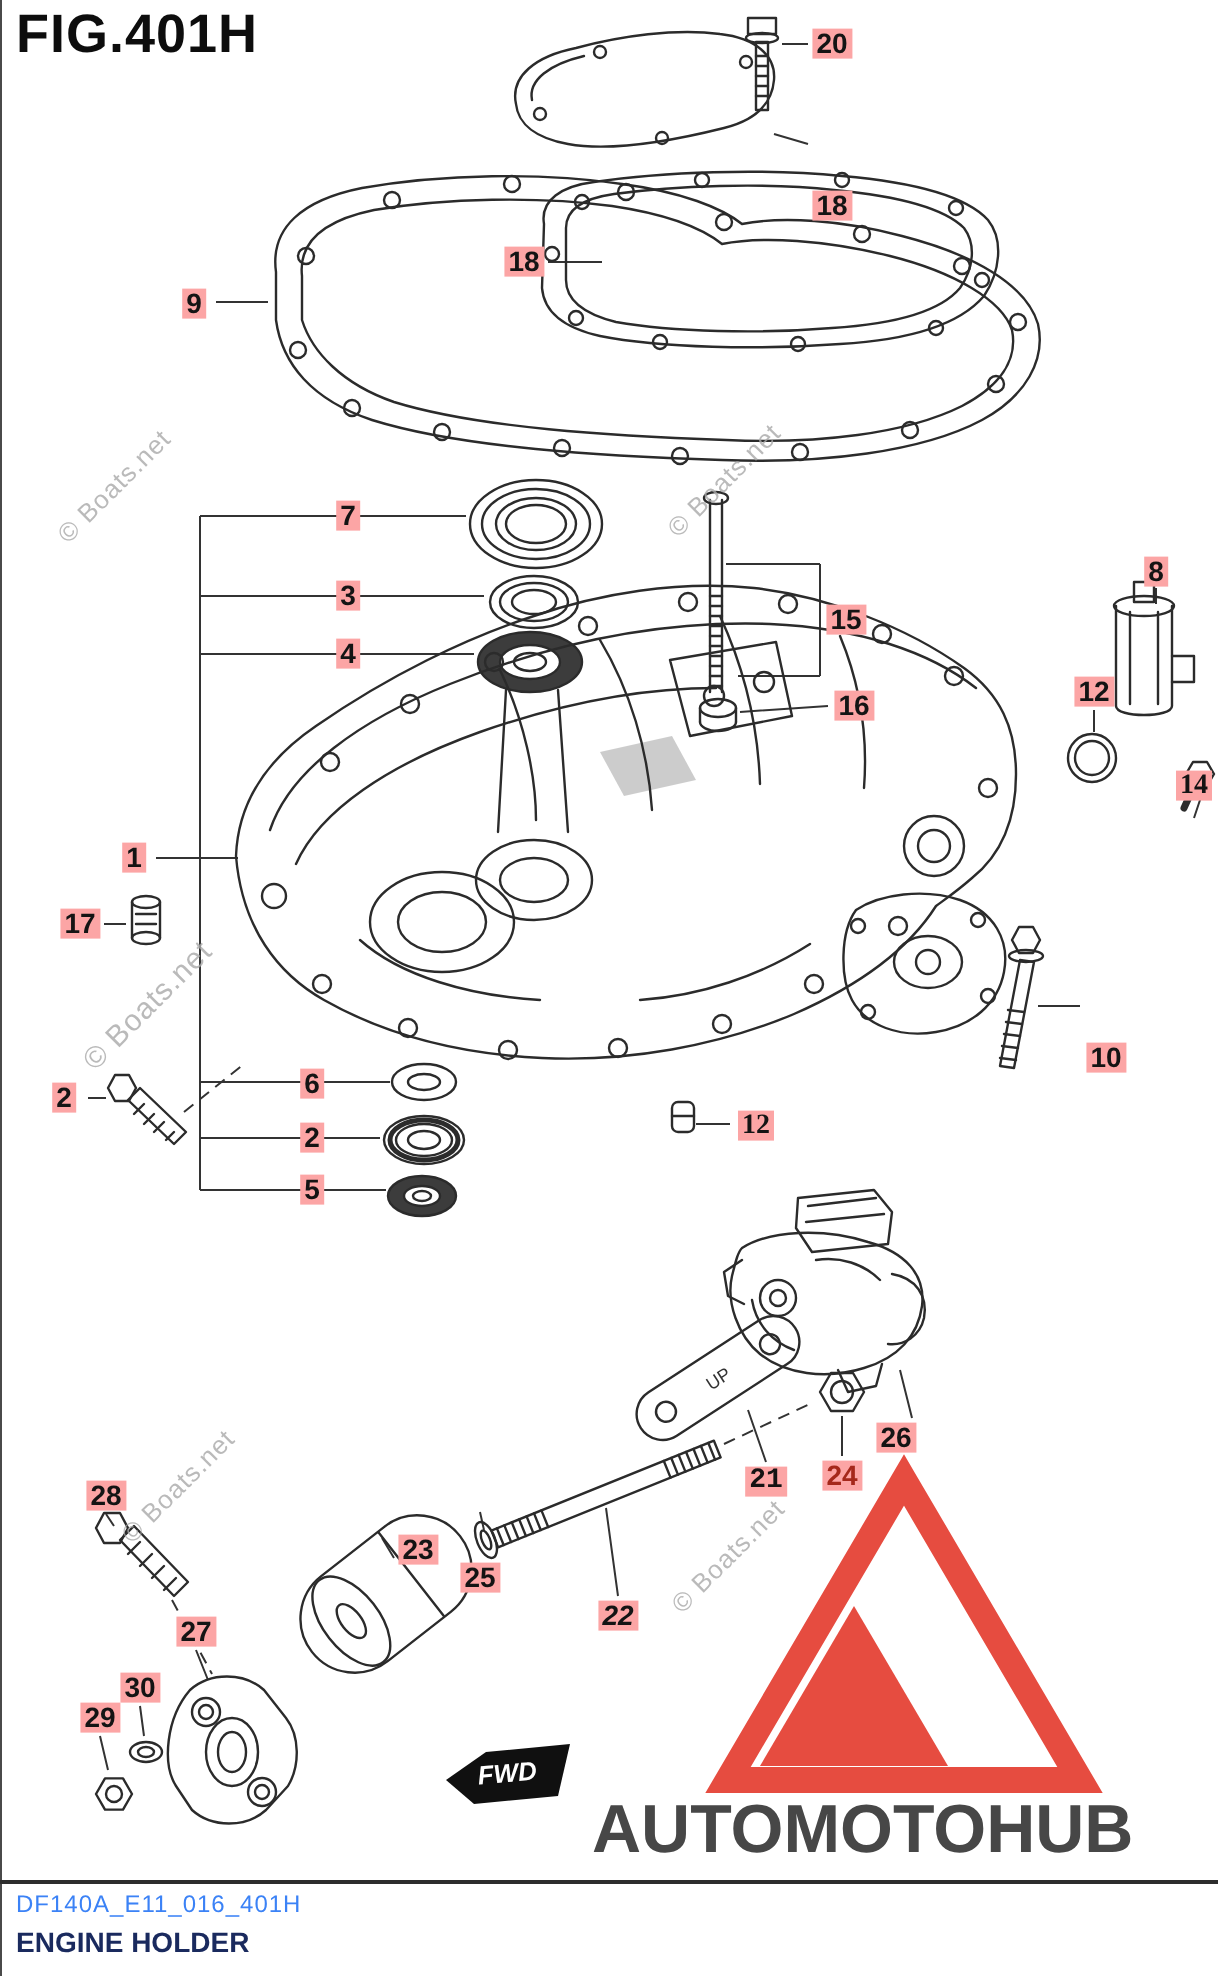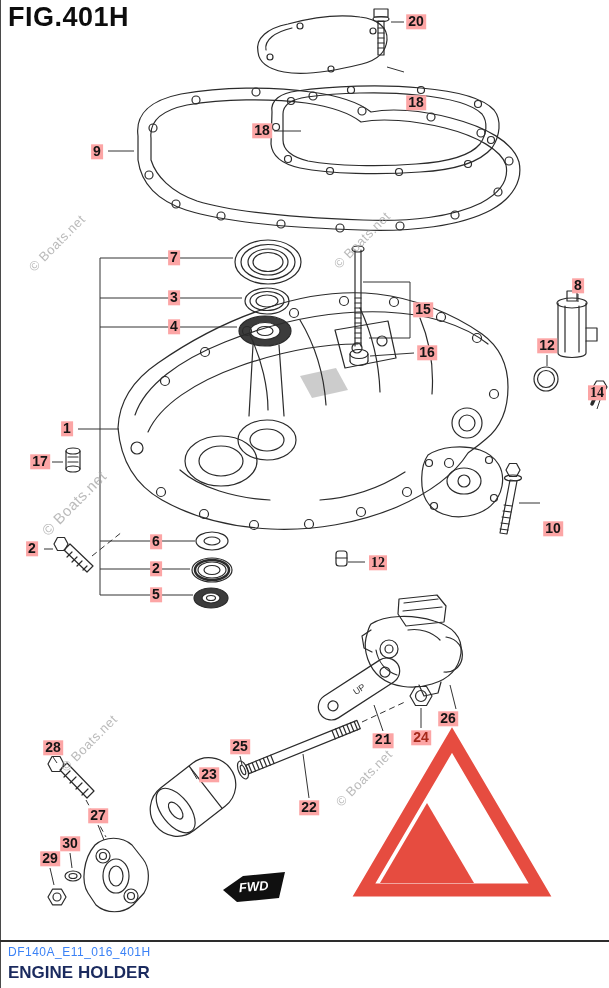--- a/index.html
+++ b/index.html
@@ -7,21 +7,21 @@
   .page { position:relative; width:609px; height:988px; background:#ffffff; overflow:hidden; }
   .page .edge-line { position:absolute; left:0; top:0; width:1px; height:988px; background:#4a4a4a; }
   .art { position:absolute; left:0; top:0; }
   .fig-title { position:absolute; left:8px; top:2px; font-size:27px; font-weight:bold; letter-spacing:.5px; color:#0d0d0d; }
   .callout { position:absolute; transform:translate(-50%,-50%); font-size:14px; font-weight:bold;
              color:#141414; background:#fca5a5; padding:0 2px; line-height:1.1; }
   .watermark { position:absolute; transform:translate(-50%,-50%) rotate(-45deg); color:#a9a9a9;
                opacity:.8; white-space:nowrap; letter-spacing:.5px; }
   .footer-line { position:absolute; left:0; top:940px; width:609px; height:2px; background:#2d2d2d; }
   .footer-code { position:absolute; left:8px; top:945px; font-size:12px; color:#3b82f6; letter-spacing:.5px; }
-  .footer-name { position:absolute; left:8px; top:963px; font-size:17px; font-weight:bold; color:#1a2a5e;text-align:center; }
+  .footer-name { position:absolute; left:8px; top:963px; font-size:14px; font-weight:bold; color:#1a2a5e;text-align:center; }
   .brand-word { position:absolute; left:296px; top:896px; font-size:34px; font-weight:bold;
                 color:#474747; white-space:nowrap; letter-spacing:0; }
   svg text { font-family:"Liberation Sans", sans-serif; }
 </style>
 </head>
 <body>
 
 <div class="page">
   <div class="edge-line"></div>
 
@@ -335,28 +335,29 @@
       <div class="callout" style="left: 378px; top: 563px; font-family: Liberation Serif, serif;">12</div>
       <div class="callout" style="left: 547px; top: 346px;">12</div>
       <div class="callout" style="left: 597px; top: 393px; font-family: Liberation Serif, serif;">14</div>
       <div class="callout" style="left: 423px; top: 310px;">15</div>
       <div class="callout" style="left: 427px; top: 353px;">16</div>
       <div class="callout" style="left: 40px; top: 462px;">17</div>
       <div class="callout" style="left: 416px; top: 72px; margin-top: 31px;">18</div>
       <div class="callout" style="left: 262px; top: 131px;">18</div>
       <div class="callout" style="left: 416px; top: 22px;">20</div>
       <div class="callout" style="left: 383px; top: 741px; font-family: Liberation Mono, monospace;">21</div>
-      <div class="callout" style="left: 309px; top: 808px;">22</div>
+      <div class="callout" style="left: 309px; top: 808px; font-style: italic;">22</div>
       <div class="callout" style="left: 190px; top: 775px; margin-left: 19px;">23</div>
       <div class="callout" style="left: 421px; top: 738px; color: rgb(165, 40, 27);">24</div>
-      <div class="callout" style="left: 240px; top: 747px;">25</div>
+      <div class="callout" style="left: 240px; top: 789px;">25</div>
       <div class="callout" style="left: 448px; top: 719px;">26</div>
       <div class="callout" style="left: 98px; top: 816px;">27</div>
       <div class="callout" style="left: 53px; top: 748px;">28</div>
       <div class="callout" style="left: 50px; top: 859px;">29</div>
       <div class="callout" style="left: 70px; top: 844px;">30</div>
     </div>
 
+  <div class="brand-word">AUTOMOTOHUB</div>
 
   <div class="footer-line"></div>
   <div class="footer-code">DF140A_E11_016_401H</div>
   <div class="footer-name">ENGINE HOLDER</div>
 </div>
 
 </body></html>

